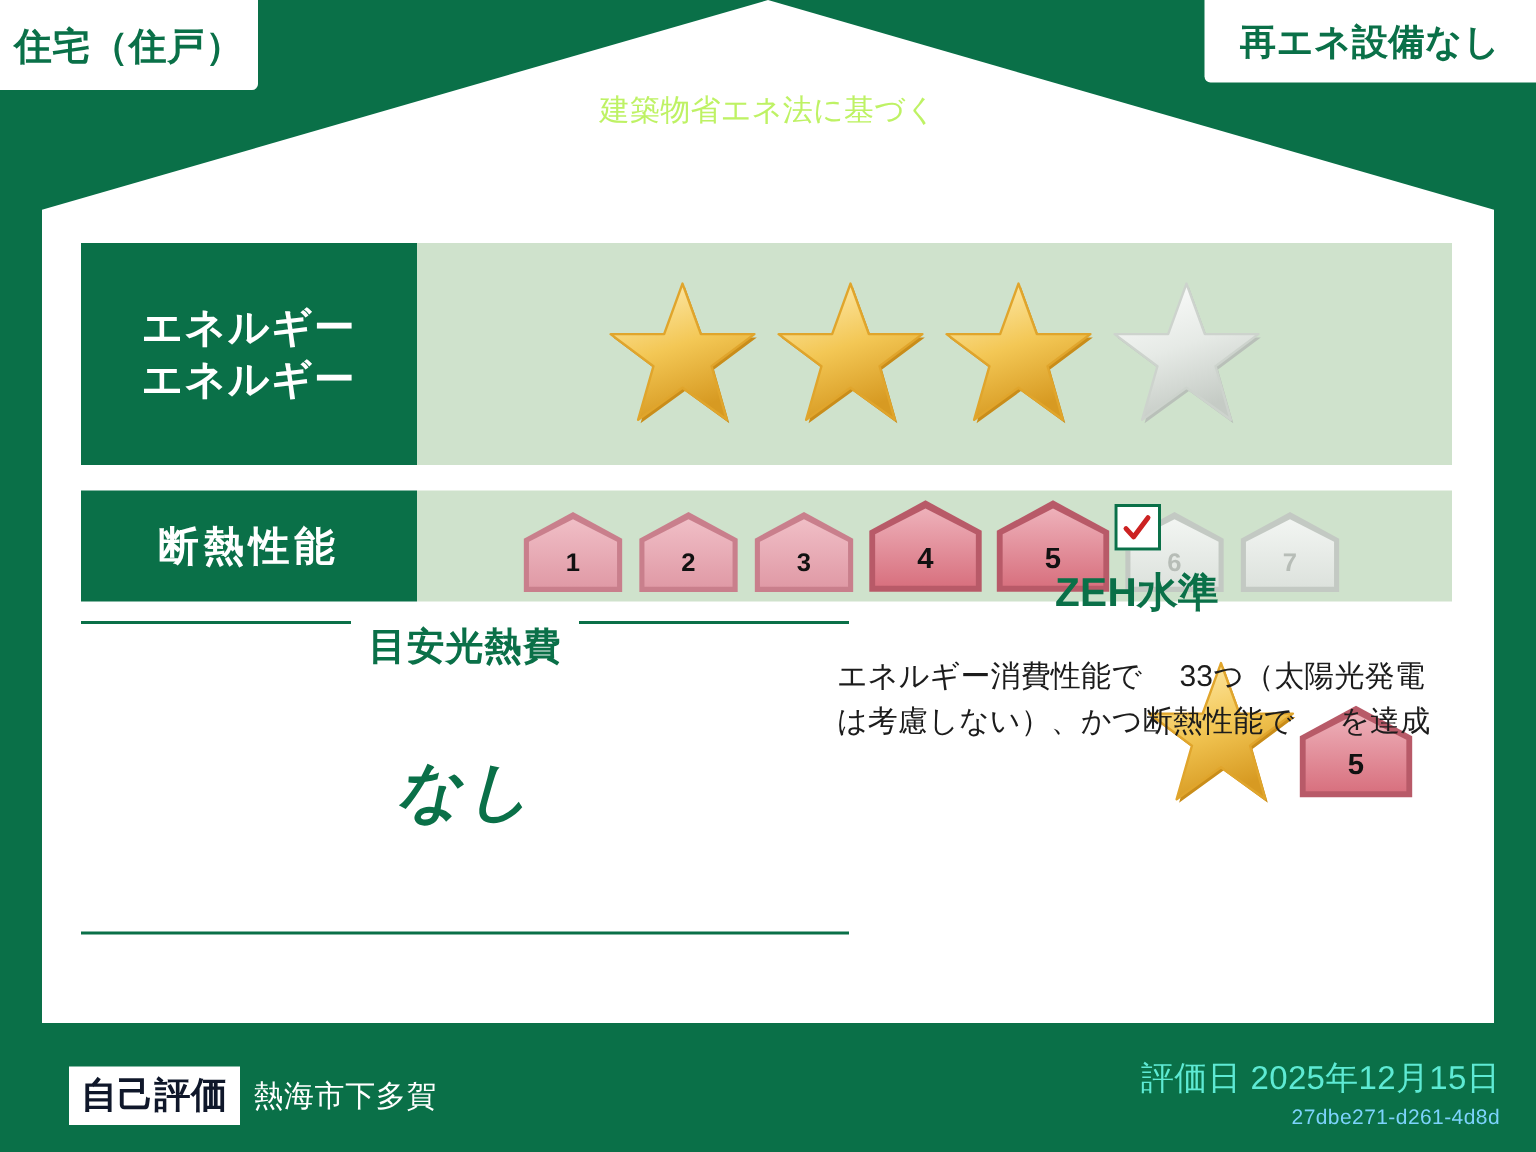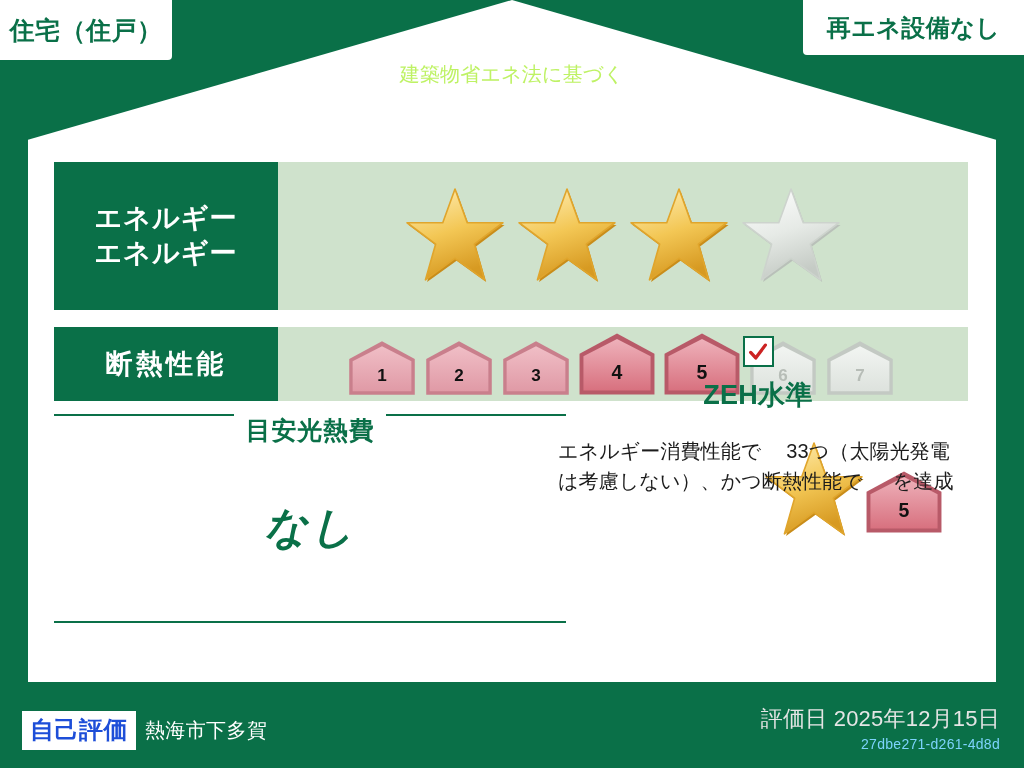--- a/index.html
+++ b/index.html
@@ -237,40 +237,41 @@
     position: absolute;
     left: 22px;
     bottom: 18px;
     display: flex;
     align-items: center;
     gap: 9px;
     z-index: 6;
   }
   #self-eval-badge {
     background: #ffffff;
-    color: #1d4ed8;
+    color: #0f172a;
     font-weight: bold;
     font-size: 24px;
     padding: 3px 8px 4px 8px;
     letter-spacing: 0.02em;
+    margin-left: 24px;
   }
   #self-eval-place {
     color: #ffffff;
     font-size: 20px;
     letter-spacing: 0.02em;
   }
   #footer-right {
     position: absolute;
     right: 24px;
     bottom: 16px;
     text-align: right;
     z-index: 6;
   }
   #eval-date {
-    color: #e5e5e5;
+    color: #5eead4;
     font-size: 22px;
     letter-spacing: 0.01em;
     white-space: nowrap;
   }
   #eval-id {
     color: #7dd3fc;
     font-size: 14px;
     margin-top: 2px;
     letter-spacing: 0.02em;
     white-space: nowrap;

